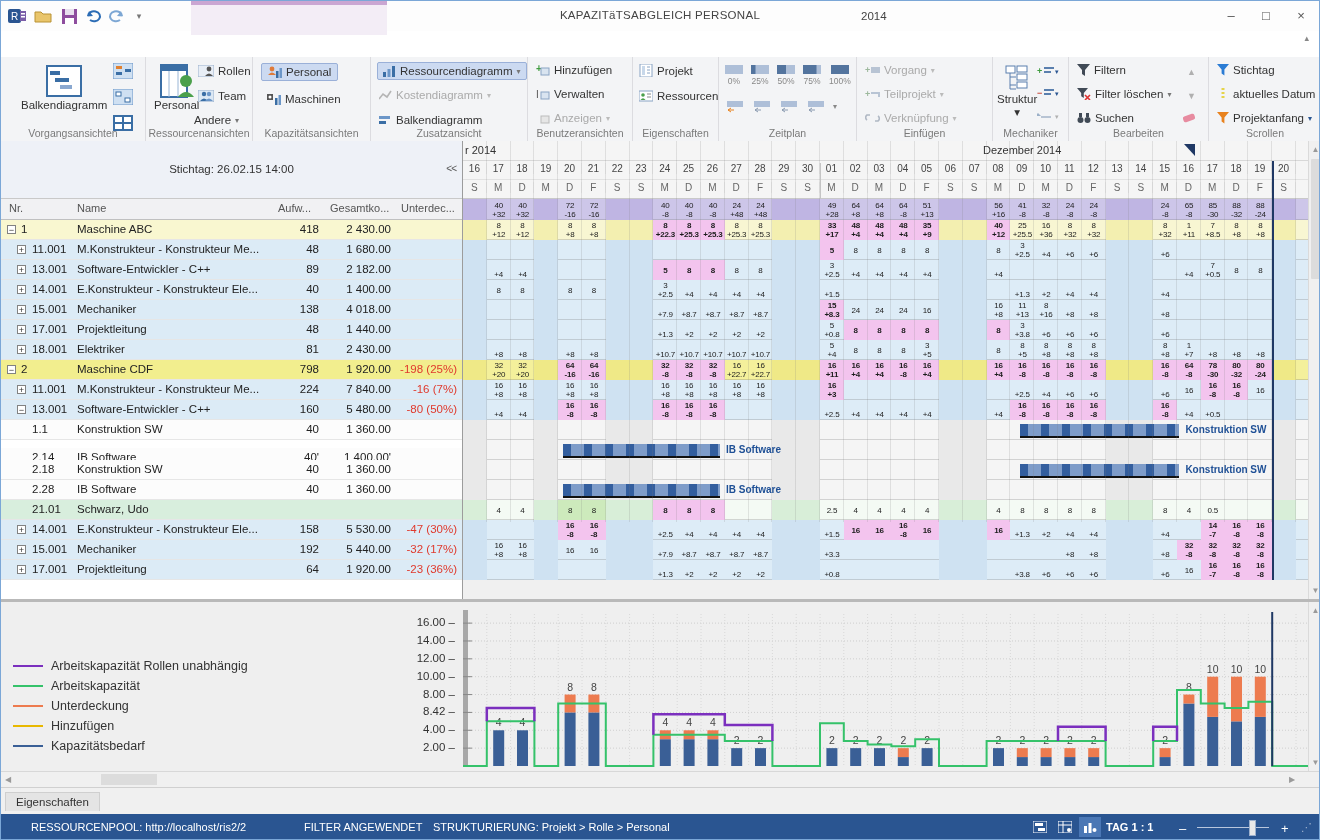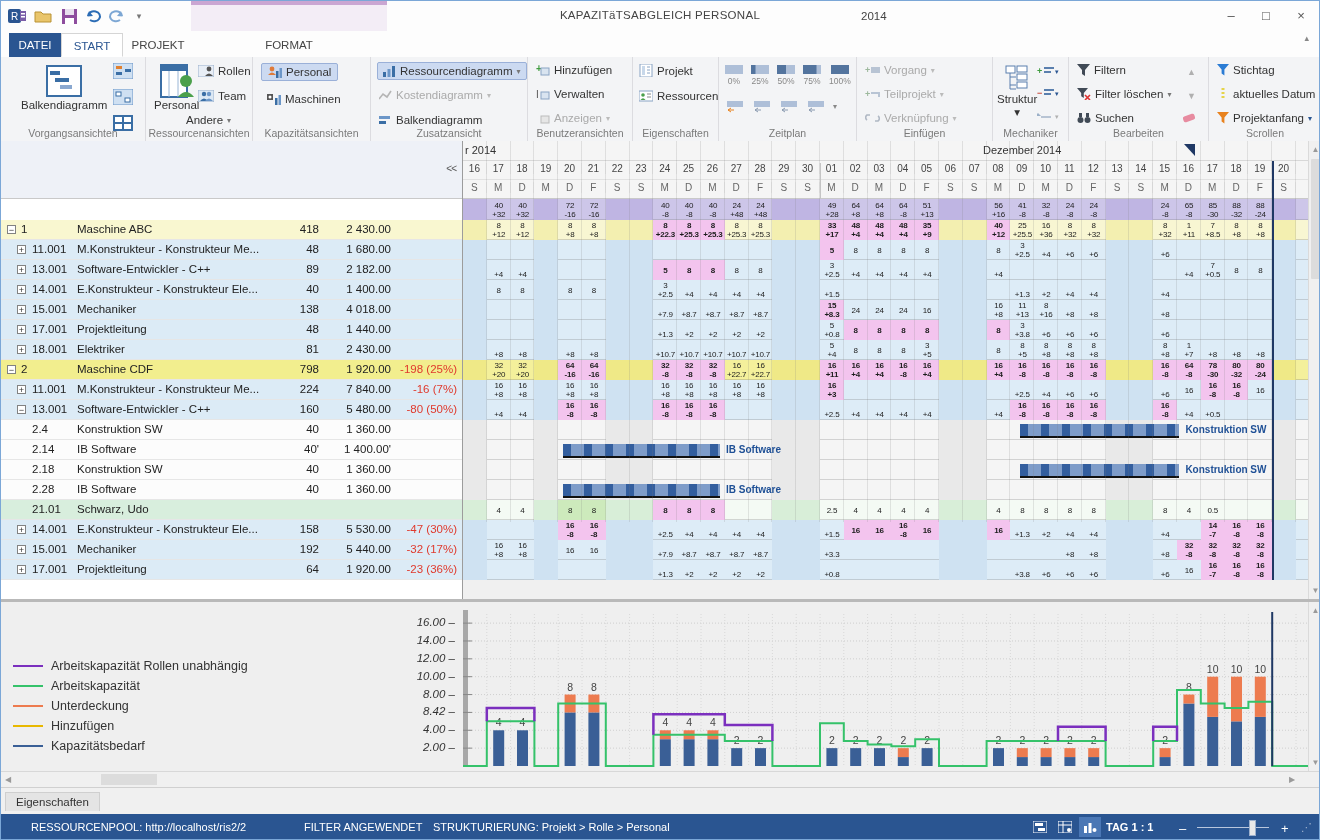--- a/index.html
+++ b/index.html
@@ -70,21 +70,21 @@
   
   .scroll{background:#f0f0f0;border-left:1px solid #dadada;}
   .sarrow{position:absolute;left:0;width:13px;text-align:center;font-size:8px;color:#9a9a9a;}
   .sthumb{position:absolute;left:2px;width:9px;background:#dcdcdc;border-radius:1px;}
   
   #splitter{position:absolute;left:0;top:598px;width:1320px;height:3px;background:#b9b9b9;}
   #bottom{position:absolute;left:0;top:601px;width:1320px;height:169px;background:#efefef;}
   #bl{position:absolute;left:0;top:0;width:462px;height:169px;background:#efefef;}
   .legitem{position:absolute;left:12px;height:16px;display:flex;align-items:center;gap:8px;font-size:12.5px;color:#333;}
   .legline{width:30px;height:0;border-top:2.5px solid;}
-  .ylab{position:absolute;right:8px;width:60px;text-align:right;font-size:11.5px;color:#333;font-style:italic;}
+  .ylab{position:absolute;right:8px;width:60px;text-align:right;font-size:11.5px;color:#333;}
   #bc{position:absolute;left:462px;top:0;width:845px;height:169px;}
   #hrow{position:absolute;left:0;top:770px;width:1320px;height:16px;background:#f0f0f0;border-top:1px solid #d8d8d8;box-sizing:border-box;}
   
   #btabs{position:absolute;left:0;top:786px;width:1320px;height:27px;background:#f0f0f0;border-top:1px solid #d0d0d0;box-sizing:border-box;}
   #btab1{position:absolute;left:4px;top:4px;padding:3px 10px;font-size:11.5px;color:#333;background:#e4e4e4;border:1px solid #cfcfcf;border-bottom:none;}
   #status{position:absolute;left:0;top:813px;width:1320px;height:27px;background:#2a5591;color:#fff;font-size:11px;}
   .stxt{position:absolute;top:7px;white-space:nowrap;}
   .sbi{position:absolute;top:3px;width:22px;height:20px;display:flex;align-items:center;justify-content:center;}
   .sbi.on{background:#4a77b5;}
   #zoomtrack{position:absolute;left:1196px;top:13px;width:72px;height:1px;background:#b8c6dd;}
@@ -131,26 +131,20 @@
     </span>
     <span class="tb-ic" style="left:128px;color:#777;font-size:9px">▾</span>
     <div id="ctxstrip"></div>
     <div id="apptitle">KAPAZITäTSABGLEICH PERSONAL</div>
     <span id="tbyear">2014</span>
     <span class="winbtn" style="left:1215px">–</span>
     <span class="winbtn" style="left:1250px">□</span>
     <span class="winbtn" style="left:1285px">×</span>
   </div>
 
-  <div id="tabrow">
-    <span class="rtab file" style="left:8px;width:52px">DATEI</span>
-    <span class="rtab sel" style="left:60px;width:62px">START</span>
-    <span class="rtab" style="left:122px;width:70px">PROJEKT</span>
-    <span class="rtab" style="left:240px;width:96px">FORMAT</span>
-  </div>
   <span id="ribcollapse">▴</span>
 
   <div id="ribbon">
 
     <div class="rgroup" style="left:0;width:145px">
       <div class="bigbtn" style="left:20px;top:6px">
         <svg width="36" height="36">
             <rect x="1" y="3" width="34" height="30" fill="#fff" stroke="#3a6ea5" stroke-width="2"></rect>
             <rect x="4" y="8" width="10" height="4" fill="#3a6ea5"></rect>
             <rect x="9" y="15" width="14" height="4" fill="#3a6ea5"></rect>
@@ -212,21 +206,21 @@
             <svg width="16" height="12">
               <rect x="0" y="0" width="16" height="12" fill="#dce8f4" stroke="#9ab0cc"></rect>
               <circle cx="6" cy="4" r="2.2" fill="#3a6ea5"></circle>
               <circle cx="11" cy="4" r="2.2" fill="#6b96c8"></circle>
               <path d="M2 11 q4 -5 8 0 z" fill="#3a6ea5"></path>
               <path d="M7 11 q4 -5 8 0 z" fill="#6b96c8"></path>
             </svg>
           </span>
         <span>Team</span>
       </div>
-      <div class="rbtn" style="position:absolute;left:40px;top:57px">
+      <div class="rbtn" style="position:absolute;left:48px;top:57px">
         <span>Andere</span>
           <span class="caret">▾</span>
       </div>
       <div class="rglabel">Ressourcenansichten</div>
     </div>
 
     <div class="rgroup" style="left:252px;width:118px">
       <div class="rbtn hl-btn" style="position:absolute;left:8px;top:6px;padding:2px 6px">
         <span class="mi">
             <svg width="14" height="12">
@@ -542,21 +536,29 @@
         <span>Projektanfang</span>
           <span class="caret" style="color:#2a5591">▾</span>
       </div>
       <div class="rglabel">Scrollen</div>
     </div>
   </div>
 
   <div id="main">
     <div id="lp">
       <div id="stichtagbar">
+        <span id="stichtagtxt">Stichtag: 26.02.15 14:00</span>
         <span id="collapsebtn">&lt;&lt;</span>
+      </div>
+      <div id="thead">
+        <span class="thcell" style="left:8px">Nr.</span>
+        <span class="thcell" style="left:76px">Name</span>
+        <span class="thcell" style="left:277px">Aufw...</span>
+        <span class="thcell" style="left:329px">Gesamtko...</span>
+        <span class="thcell" style="left:400px">Unterdec...</span>
       </div>
       <div id="trows">
           <div class="trow" style="top: 0px; background: rgb(249, 247, 208);">
             <span class="texp" style="left: 6px;">−</span>
             <span class="tnr" style="left:20px">1</span>
             <span class="tname">Maschine ABC</span>
             <span class="tnum" style="left:258px;width:60px">418</span>
             <span class="tnum" style="left:320px;width:70px">2 430.00</span>
             <span class="tnum tund" style="left:386px;width:70px"></span>
           </div>
@@ -626,27 +628,27 @@
           </div>
           <div class="trow" style="top: 180px; background: rgb(220, 235, 246);">
             <span class="texp" style="left: 16px;">−</span>
             <span class="tnr" style="left:31px">13.001</span>
             <span class="tname">Software-Entwickler - C++</span>
             <span class="tnum" style="left:258px;width:60px">160</span>
             <span class="tnum" style="left:320px;width:70px">5 480.00</span>
             <span class="tnum tund" style="left:386px;width:70px">-80 (50%)</span>
           </div>
           <div class="trow" style="top: 200px; background: rgb(252, 252, 252);">
-            <span class="tnr" style="left:31px">2.4</span>
+            <span class="tnr" style="left:31px">1.1</span>
             <span class="tname">Konstruktion SW</span>
             <span class="tnum" style="left:258px;width:60px">40</span>
             <span class="tnum" style="left:320px;width:70px">1 360.00</span>
             <span class="tnum tund" style="left:386px;width:70px"></span>
           </div>
-          <div class="trow" style="top: 220px; background: rgb(252, 252, 252);">
+          <div class="trow" style="top: 228px; background: rgb(252, 252, 252);">
             <span class="tnr" style="left:31px">2.14</span>
             <span class="tname">IB Software</span>
             <span class="tnum" style="left:258px;width:60px">40'</span>
             <span class="tnum" style="left:320px;width:70px">1 400.00'</span>
             <span class="tnum tund" style="left:386px;width:70px"></span>
           </div>
           <div class="trow" style="top: 240px; background: rgb(252, 252, 252);">
             <span class="tnr" style="left:31px">2.18</span>
             <span class="tname">Konstruktion SW</span>
             <span class="tnum" style="left:258px;width:60px">40</span>

